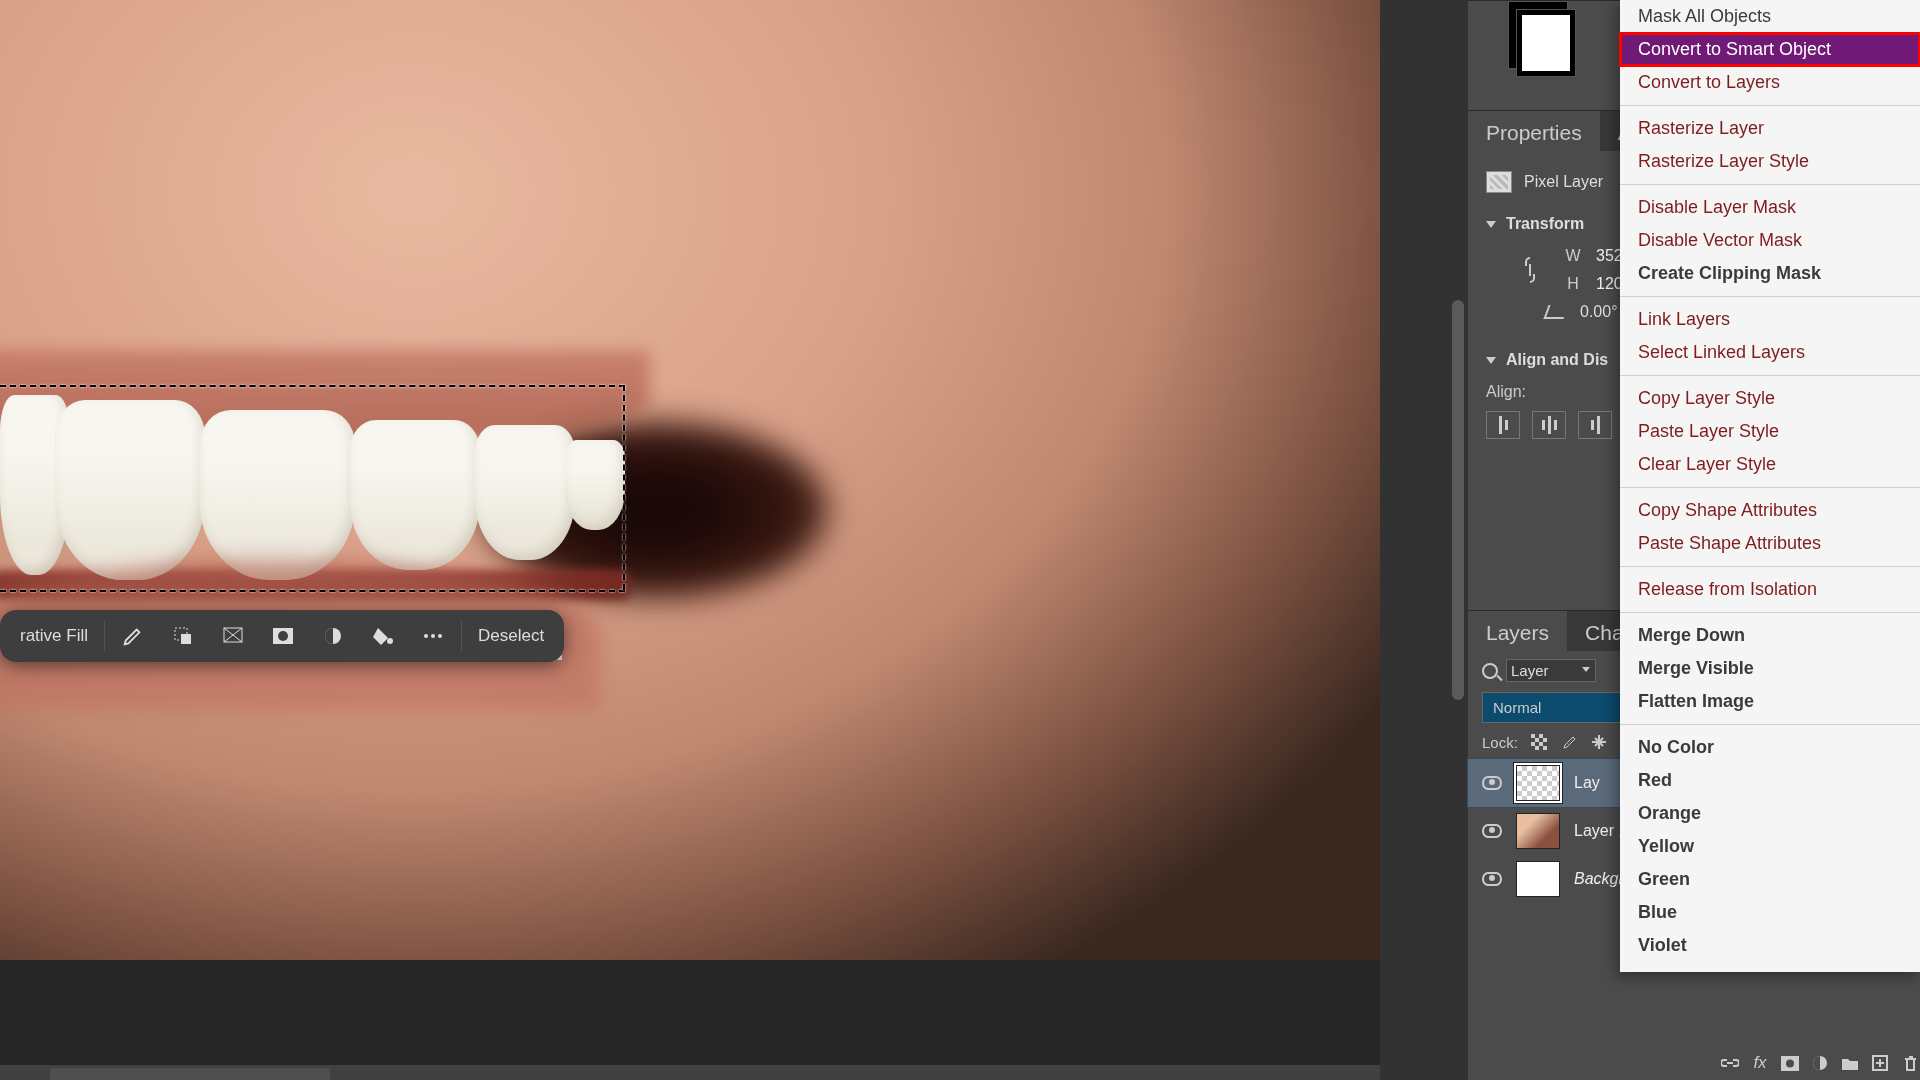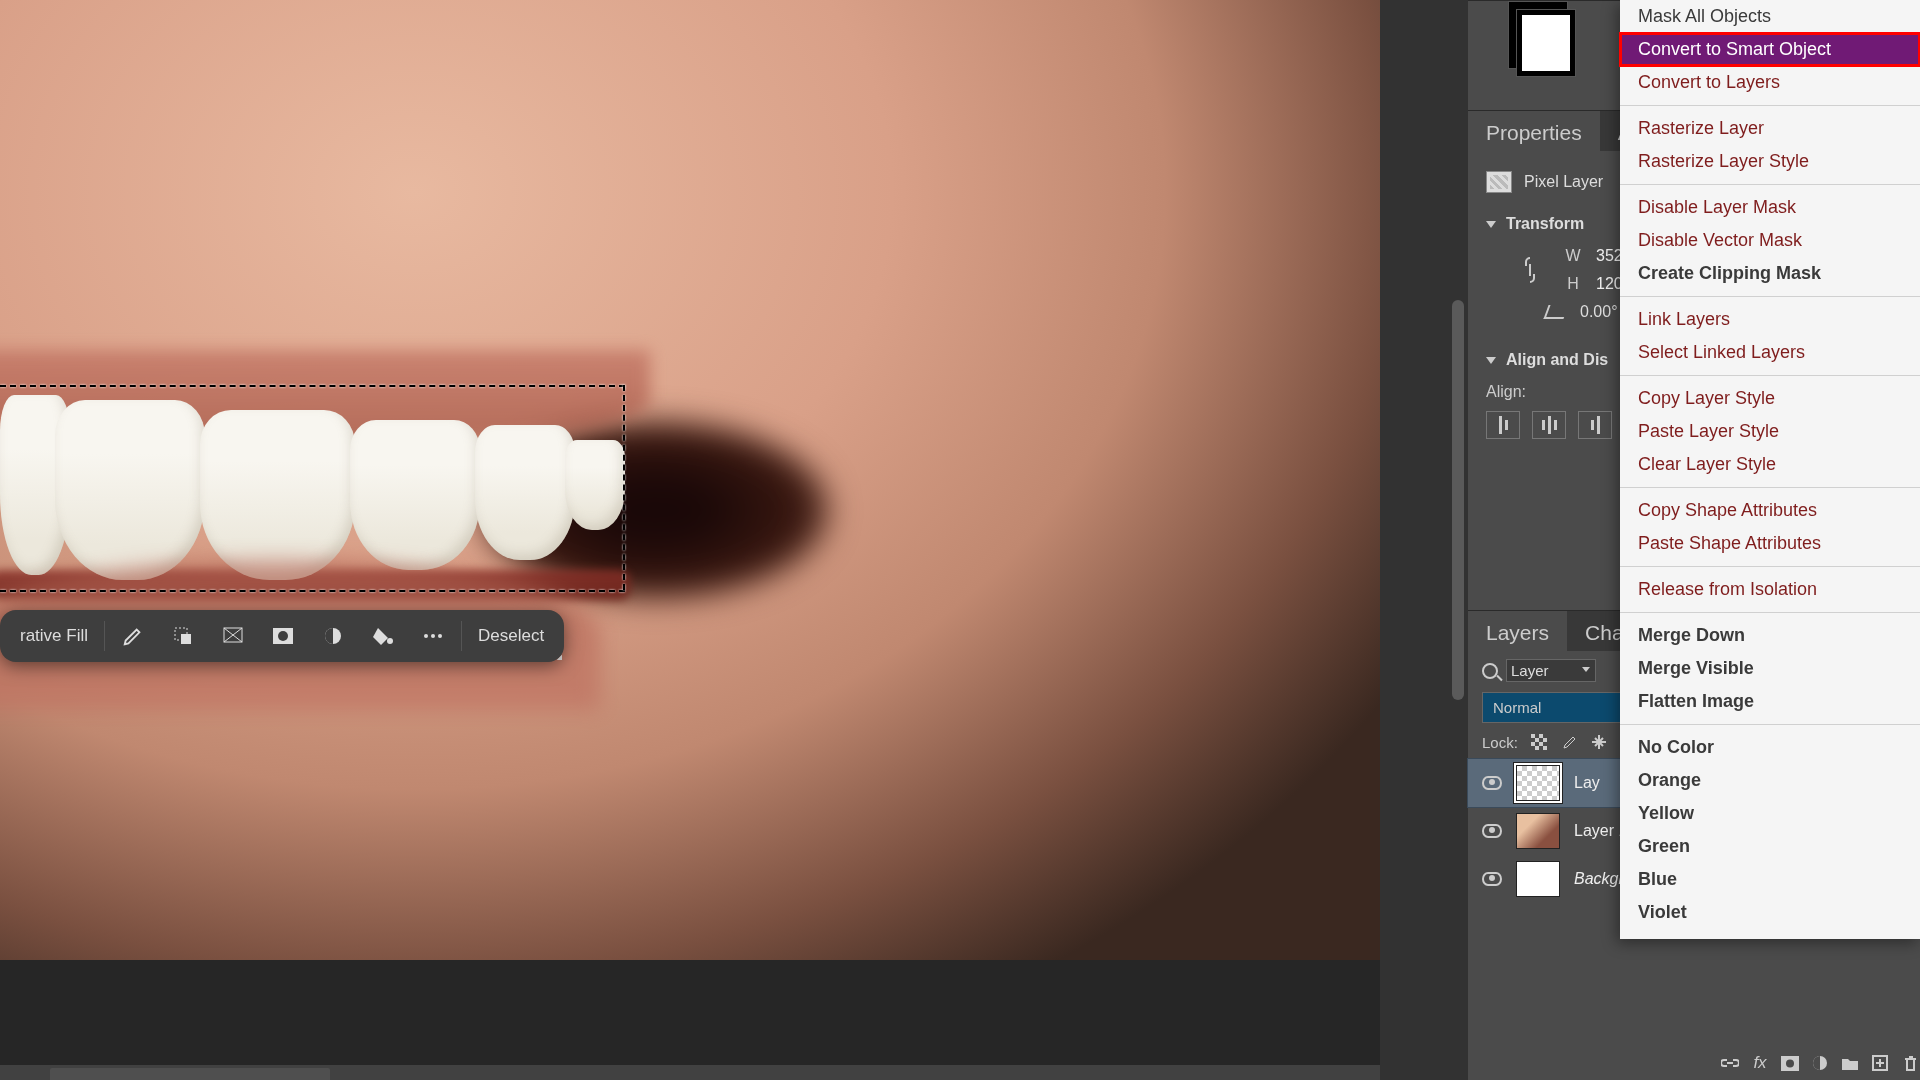--- a/index.html
+++ b/index.html
@@ -383,18 +383,19 @@
     <div class="ctx-item disabled">Copy Shape Attributes</div>
     <div class="ctx-item disabled">Paste Shape Attributes</div>
     <div class="ctx-sep"></div>
     <div class="ctx-item disabled">Release from Isolation</div>
     <div class="ctx-sep"></div>
     <div class="ctx-item bold">Merge Down</div>
     <div class="ctx-item bold">Merge Visible</div>
     <div class="ctx-item bold">Flatten Image</div>
     <div class="ctx-sep"></div>
     <div class="ctx-item bold">No Color</div>
+    <div class="ctx-item bold">Red</div>
     <div class="ctx-item bold">Orange</div>
     <div class="ctx-item bold">Yellow</div>
     <div class="ctx-item bold">Green</div>
     <div class="ctx-item bold">Blue</div>
     <div class="ctx-item bold">Violet</div>
   </div>
 
 </body></html>

